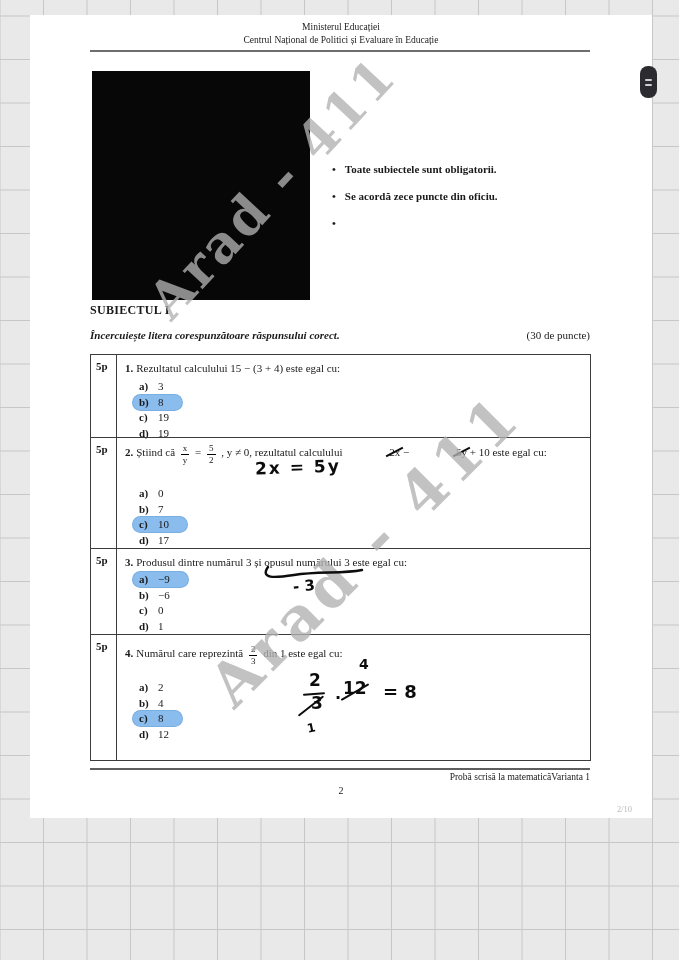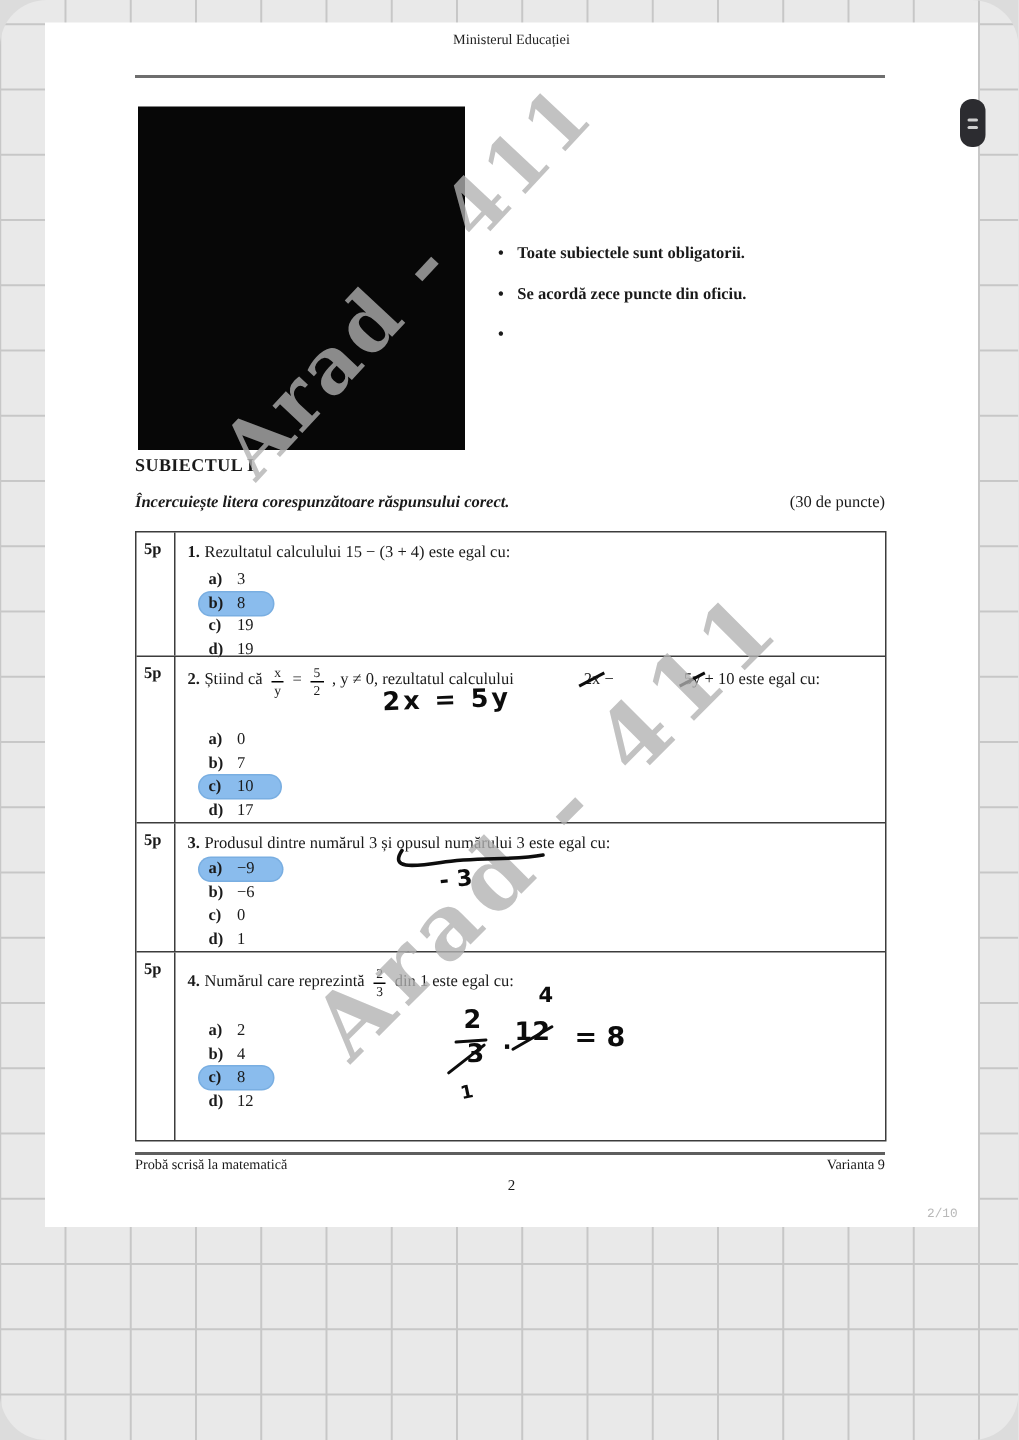--- a/index.html
+++ b/index.html
@@ -4,21 +4,21 @@
 <style>
   html,body{margin:0;padding:0;background:#dcdcdc;}
   .screen{
     position:relative;width:679px;height:960px;overflow:hidden;
     background-color:#e9e9e9;
     background-image:
       linear-gradient(to right,#c7c7c7 1px,transparent 1px),
       linear-gradient(to bottom,#c7c7c7 1px,transparent 1px);
     background-size:43.5px 43.5px;
     background-position:-0.5px 15.5px;
-    font-family:"Liberation Serif",serif;color:#1a1a1a;border-radius:31px;
+    font-family:"Liberation Serif",serif;color:#1a1a1a;
   }
   .page{position:absolute;left:30px;top:15px;width:622px;height:803px;background:#ffffff;}
   
   .hdr{position:absolute;left:0;top:6px;width:100%;text-align:center;font-size:9.5px;line-height:13px;color:#222;}
   .hdr-rule{position:absolute;left:60px;top:35px;width:500px;height:2px;background:#6e6e6e;}
   
   .blackbox{position:absolute;left:62px;top:56px;width:218px;height:229px;background:#070707;}
   
   .notices{position:absolute;left:302px;top:147px;width:280px;font-weight:bold;font-size:11px;}
   .notice{display:flex;gap:9px;margin-bottom:13px;line-height:14px;}
@@ -51,42 +51,43 @@
   .hw{position:absolute;font-family:"DejaVu Sans",sans-serif;font-weight:bold;color:#0c0c0c;white-space:nowrap;z-index:6;}
   .hw2{left:138px;top:22px;font-size:17px;letter-spacing:2px;transform:rotate(-2deg);}
   .hw3{left:176px;top:30px;font-size:15px;transform:rotate(-6deg);}
   .swoosh{position:relative;}
   .swoosh svg{position:absolute;left:-6px;top:9px;z-index:6;}
   .hw4{left:178px;top:26px;width:130px;height:88px;font-family:"DejaVu Sans",sans-serif;font-weight:bold;z-index:6;position:absolute;}
   .hw4 span{position:absolute;color:#0c0c0c;}
   .hline{position:absolute;background:#0d0d0d;height:2.2px;border-radius:2px;}
   
   .ftr-rule{position:absolute;left:60px;top:753px;width:500px;height:1.6px;background:#5e5e5e;}
-  .ftr-row{position:absolute;left:60px;top:757px;width:500px;display:flex;justify-content:space-between;font-size:9.5px;}
+  .ftr-row{position:absolute;left:60px;top:757px;width:500px;display:flex;justify-content:flex-end;font-size:9.5px;}
   .pageno{position:absolute;left:0;top:770px;width:100%;text-align:center;font-size:10px;}
-  .pgind{position:absolute;left:588px;top:789px;width:58px;text-align:left;font-size:8.5px;color:#b9b9b9;font-family:Liberation Mono, monospace;}
+  .pgind{position:absolute;left:544px;top:789px;width:58px;text-align:right;font-size:8.5px;color:#b9b9b9;font-family:Liberation Serif, serif;}
   
   .wm{position:absolute;font-family:"DejaVu Serif",serif;font-weight:bold;color:rgba(177,177,177,0.78);
       pointer-events:none;white-space:nowrap;z-index:5;text-align:center;}
   .wm1{left:27px;top:142px;width:430px;font-size:52px;letter-spacing:3px;transform:rotate(-47deg);}
   .wm2{left:25px;top:500px;width:620px;font-size:60px;letter-spacing:6px;transform:rotate(-45deg);}
   
   .handle{position:absolute;left:640px;top:66px;width:17px;height:32px;background:#2c2c30;border-radius:8px;z-index:9;
           display:flex;flex-direction:column;justify-content:center;align-items:center;gap:3px;cursor:pointer;}
   .handle i{display:block;width:7px;height:2px;background:#cfcfcf;border-radius:1px;}
 </style>
 </head>
 <body>
 
 <div class="screen">
 
   <div class="page">
 
     <div class="hdr">
       <div>Ministerul Educației</div>
+      <div>Centrul Național de Politici și Evaluare în Educație</div>
     </div>
     <div class="hdr-rule"></div>
 
     <div class="blackbox"></div>
 
     <div class="notices">
       <div class="notice">
         <span class="bullet">•</span>
         <span>Toate subiectele sunt obligatorii.</span>
       </div>
@@ -248,21 +249,21 @@
                 </span></div>
           </div>
         </div>
       </div>
 
     </div>
 
     <div class="ftr-rule"></div>
     <div class="ftr-row">
       <span>Probă scrisă la matematică</span>
-      <span>Varianta 9</span>
+      <span>Varianta 1</span>
     </div>
     <div class="pageno">2</div>
     <div class="pgind">2/10</div>
 
     <div class="wm wm1">Arad - 411</div>
     <div class="wm wm2">Arad - 411</div>
 
   </div>
 
   <div class="handle">

